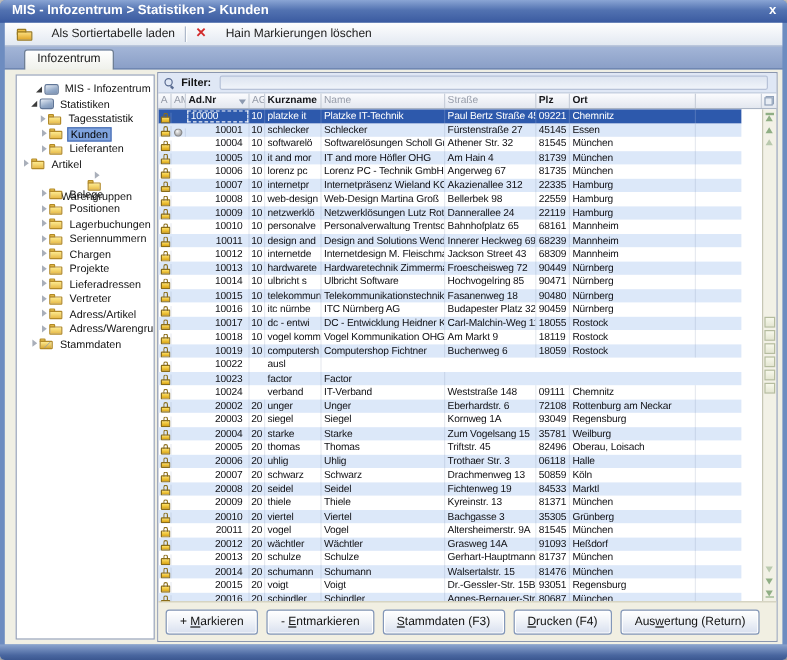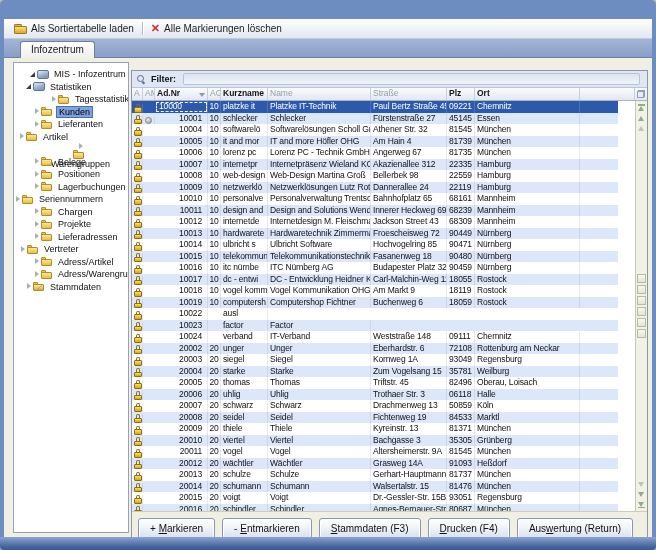--- a/index.html
+++ b/index.html
@@ -6,21 +6,21 @@
   #window{position:relative;width:656px;height:550px;background:#6d8cc0;border-radius:5px 5px 4px 4px;overflow:hidden;
     box-shadow:0 1px 4px rgba(0,0,0,.4);}
   
   #titlebar{position:absolute;left:0;top:0;right:0;height:19px;
     background:linear-gradient(180deg,#8aa5d4 0%,#5272b1 45%,#3a5aa0 100%);
     color:#fff;font-size:11px;font-weight:bold;line-height:19px;padding-left:10px;box-sizing:border-box;}
   #close-btn{position:absolute;right:9px;top:0;color:#fff;font-size:11px;font-weight:bold;line-height:19px;cursor:default;}
   
   #toolbar{position:absolute;left:4px;right:4px;top:19px;height:20px;display:flex;align-items:center;
     background:linear-gradient(180deg,#fefefe,#e2e8f1);border-bottom:1px solid #c2cbda;box-sizing:border-box;padding-left:5px;font-size:10px;color:#1c1c1c;}
-  .toolbtn{display:flex;align-items:center;gap:4px;padding:1px 5px;}
+  .toolbtn{display:flex;align-items:center;gap:16px;padding:1px 5px;}
   .tb-sep{width:1px;height:13px;background:#aeb9ca;box-shadow:1px 0 0 #fff;margin:0 3px;}
   .folder-open-icon{position:relative;width:13px;height:10px;display:inline-block;}
   .folder-open-icon::before{content:"";position:absolute;left:0;top:0;width:6px;height:3px;background:#e9bc42;border:1px solid #9a7a20;border-radius:1px 1px 0 0;}
   .folder-open-icon::after{content:"";position:absolute;left:0;top:2px;width:11px;height:6px;background:linear-gradient(#fbdd7c,#e0a62a);border:1px solid #9a7a20;border-radius:1px;}
   .clear-cross-icon{color:#d22a2a;font-weight:900;font-size:11px;line-height:1;}
   .clear-cross-icon::before{content:"✕";}
   
   #tabstrip{position:absolute;left:4px;right:4px;top:39px;height:19px;background:linear-gradient(180deg,#a3b5d7,#8a9fc7);
     border-bottom:1px solid #6b80a8;box-sizing:border-box;}
   #tab{position:absolute;left:16px;top:2px;height:17px;line-height:16px;padding:0 10px;font-size:10px;color:#1a1a1a;
@@ -37,21 +37,21 @@
   .arrow.col::before{content:"";position:absolute;left:2px;top:0px;border-top:3px solid transparent;border-bottom:3px solid transparent;border-left:4px solid #a9afba;}
   .ticon{width:12px;height:9px;display:inline-block;flex:none;margin-right:3px;}
   .system-icon{background:linear-gradient(160deg,#e4ebf4,#94aac8 60%,#7b93b5);border:1px solid #5f7596;border-radius:2px;box-sizing:border-box;}
   .folder-icon,.folder-edit-icon{position:relative;}
   .folder-icon::before,.folder-edit-icon::before{content:"";position:absolute;left:0;top:0;width:5px;height:3px;background:#edc452;border:1px solid #b28a28;border-radius:1px 1px 0 0;box-sizing:border-box;}
   .folder-icon::after,.folder-edit-icon::after{content:"";position:absolute;left:0;top:2px;width:11px;height:7px;background:linear-gradient(#fdea8e,#e7bb4a);border:1px solid #b28a28;border-radius:1px;box-sizing:border-box;}
   .folder-edit-icon::after{background:linear-gradient(135deg,transparent 52%,#98a0a8 56%,transparent 62%),linear-gradient(#fdea8e,#d9ab38);}
   .tlabel{padding:0 2px;}
   .tree-item.sel .tlabel{background:#7fa3de;border:1px solid #4a6fb4;color:#000;}
   
-  #grid{position:absolute;left:127px;top:12px;width:517px;height:475px;background:#fff;border:1px solid #8a96ae;
+  #grid{position:absolute;left:127px;top:2px;width:517px;height:475px;background:#fff;border:1px solid #8a96ae;
     box-sizing:border-box;display:flex;flex-direction:column;}
   #filterbar{height:16px;flex:none;display:flex;align-items:center;gap:5px;background:#dfe7f5;border-bottom:1px solid #bac5d8;padding:0 4px;}
   .search-icon{position:relative;width:10px;height:10px;flex:none;}
   .search-icon::before{content:"";position:absolute;left:1px;top:1px;width:5px;height:5px;border:1px solid #5a6c92;border-radius:50%;}
   .search-icon::after{content:"";position:absolute;left:7px;top:7px;width:3px;height:1.5px;background:#5a6c92;transform:rotate(45deg);transform-origin:0 0;}
   #filterlabel{font-size:9px;font-weight:bold;color:#111;}
   #filterinput{flex:1;height:10px;margin:2px 3px 2px 2px;background:linear-gradient(#dde4f0,#f0f4fa);border:1px solid #b7c2d8;border-radius:2px;font-size:9px;padding:0 2px;}
   
   #gheader{height:12px;flex:none;display:flex;background:linear-gradient(180deg,#fbfcfe,#e3e7ef);border-bottom:1px solid #aab4c4;font-size:8.5px;line-height:11px;color:#15161a;}
   .hcell{box-sizing:border-box;border-right:1px solid #c9cfda;padding:0 2px;overflow:hidden;white-space:nowrap;display:flex;font-weight:bold;}
@@ -93,50 +93,54 @@
   .sphere{display:inline-block;width:7px;height:7px;border-radius:50%;background:radial-gradient(circle at 35% 30%,#f7f7f7,#bcbcbc 55%,#8f8f8f);border:1px solid #858585;box-sizing:border-box;}
   
   #gfooter{height:32px;flex:none;border-top:1px solid #cfcdb8;background:#f1efe2;display:flex;align-items:center;gap:7px;padding:0 6px;}
   .xbtn{height:21px;padding:0 11px;font-family:"Liberation Sans",sans-serif;font-size:10px;color:#111;
     background:linear-gradient(#ffffff,#f0f3f8 45%,#d8e0ef);border:1px solid #8397b9;border-radius:3px;box-shadow:inset 0 0 0 1px #fff;}
 </style>
 </head>
 <body>
 
 <div id="window">
+  <div id="titlebar">
+    <span>MIS - Infozentrum &gt; Statistiken &gt; Kunden</span>
+    <span id="close-btn">x</span>
+  </div>
 
   <div id="toolbar">
       <span class="toolbtn">
         <span class="folder-open-icon"></span>
         <span>Als Sortiertabelle laden</span>
       </span>
       <span class="tb-sep"></span>
       <span class="toolbtn">
         <span class="clear-cross-icon"></span>
-        <span>Alle Markierungen löschen</span>
+        <span>Hain Markierungen löschen</span>
       </span>
     </div>
 
   <div id="tabstrip">
     <div id="tab">Infozentrum</div>
   </div>
 
   <div id="page">
     <div id="tree">
         <div class="tree-item" style="padding-left: 15px;">
           <span class="arrow exp"></span>
           <span class="ticon system-icon"></span>
           <span class="tlabel">MIS - Infozentrum</span>
         </div>
         <div class="tree-item" style="padding-left: 11px;">
           <span class="arrow exp"></span>
           <span class="ticon system-icon"></span>
           <span class="tlabel">Statistiken</span>
         </div>
-        <div class="tree-item" style="padding-left: 36px;">
+        <div class="tree-item" style="padding-left: 18px;">
           <span class="arrow col"></span>
           <span class="ticon folder-icon"></span>
           <span class="tlabel">Tagesstatistik</span>
         </div>
         <div class="tree-item sel" style="padding-left: 19px;">
           <span class="arrow col"></span>
           <span class="ticon folder-icon"></span>
           <span class="tlabel">Kunden</span>
         </div>
         <div class="tree-item" style="padding-left: 19px;">
@@ -162,41 +166,41 @@
         <div class="tree-item" style="padding-left: 19px;">
           <span class="arrow col"></span>
           <span class="ticon folder-icon"></span>
           <span class="tlabel">Positionen</span>
         </div>
         <div class="tree-item" style="padding-left: 19px;">
           <span class="arrow col"></span>
           <span class="ticon folder-icon"></span>
           <span class="tlabel">Lagerbuchungen</span>
         </div>
-        <div class="tree-item" style="">
+        <div class="tree-item" style="padding-left: 19px;">
           <span class="arrow col"></span>
           <span class="ticon folder-icon"></span>
           <span class="tlabel">Seriennummern</span>
         </div>
         <div class="tree-item" style="padding-left: 19px;">
           <span class="arrow col"></span>
           <span class="ticon folder-icon"></span>
           <span class="tlabel">Chargen</span>
         </div>
         <div class="tree-item" style="padding-left: 19px;">
           <span class="arrow col"></span>
           <span class="ticon folder-icon"></span>
           <span class="tlabel">Projekte</span>
         </div>
         <div class="tree-item" style="padding-left: 19px;">
           <span class="arrow col"></span>
           <span class="ticon folder-icon"></span>
           <span class="tlabel">Lieferadressen</span>
         </div>
-        <div class="tree-item" style="padding-left: 5px;">
+        <div class="tree-item" style="padding-left: 19px;">
           <span class="arrow col"></span>
           <span class="ticon folder-icon"></span>
           <span class="tlabel">Vertreter</span>
         </div>
         <div class="tree-item" style="padding-left: 19px;">
           <span class="arrow col"></span>
           <span class="ticon folder-icon"></span>
           <span class="tlabel">Adress/Artikel</span>
         </div>
         <div class="tree-item" style="padding-left: 19px;">

